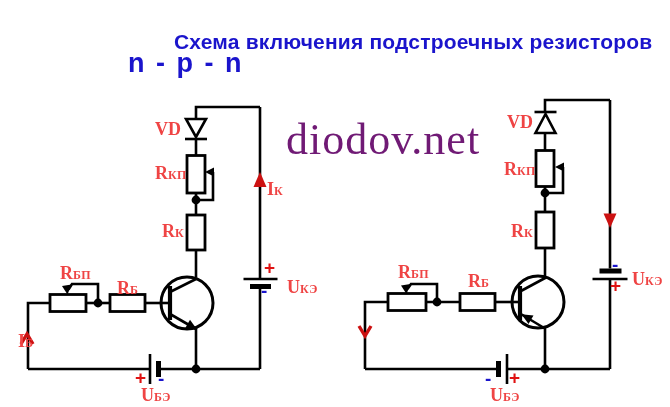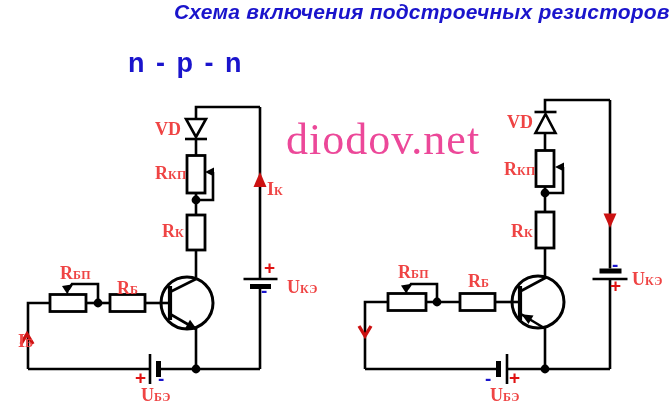--- a/index.html
+++ b/index.html
@@ -2,31 +2,31 @@
 <html><head>
 <meta charset="utf-8">
 <style>
   html,body { margin:0; padding:0; background:#ffffff; }
   .stage {
     position:relative; width:670px; height:407px; background:#ffffff;
     font-family:"Liberation Sans", sans-serif; overflow:hidden;
   }
   .stage svg { position:absolute; left:0; top:0; }
   .title {
-    position:absolute; left:174px; top:1px;
+    position:absolute; left:174px; top:31px;
     font-size:21px; font-weight:bold; color:#1a14cc; letter-spacing:0.2px;
-    white-space:nowrap; line-height:1;font-style:italic;
+    white-space:nowrap; line-height:1;
   }
   .type-label {
     position:absolute; font-size:27px; font-weight:bold; color:#1a14cc;
     letter-spacing:2px; line-height:1; white-space:nowrap;
   }
   .watermark {
     position:absolute; left:286px; top:118px;
-    font-family:"Liberation Serif", serif; font-size:44px; color:#ec4899;
+    font-family:"Liberation Serif", serif; font-size:44px; color:#701a75;
     letter-spacing:1px; line-height:1; white-space:nowrap;
   }
   .lbl {
     position:absolute; font-family:"Liberation Serif", serif; font-weight:bold;
     font-size:18px; color:#ef4444; line-height:1; white-space:nowrap;
   }
   .lbl .sub { font-size:12px; letter-spacing:0.3px; }
   .sign {
     position:absolute; font-size:19px; font-weight:bold; line-height:1;
     font-family:"Liberation Sans", sans-serif; white-space:nowrap;

